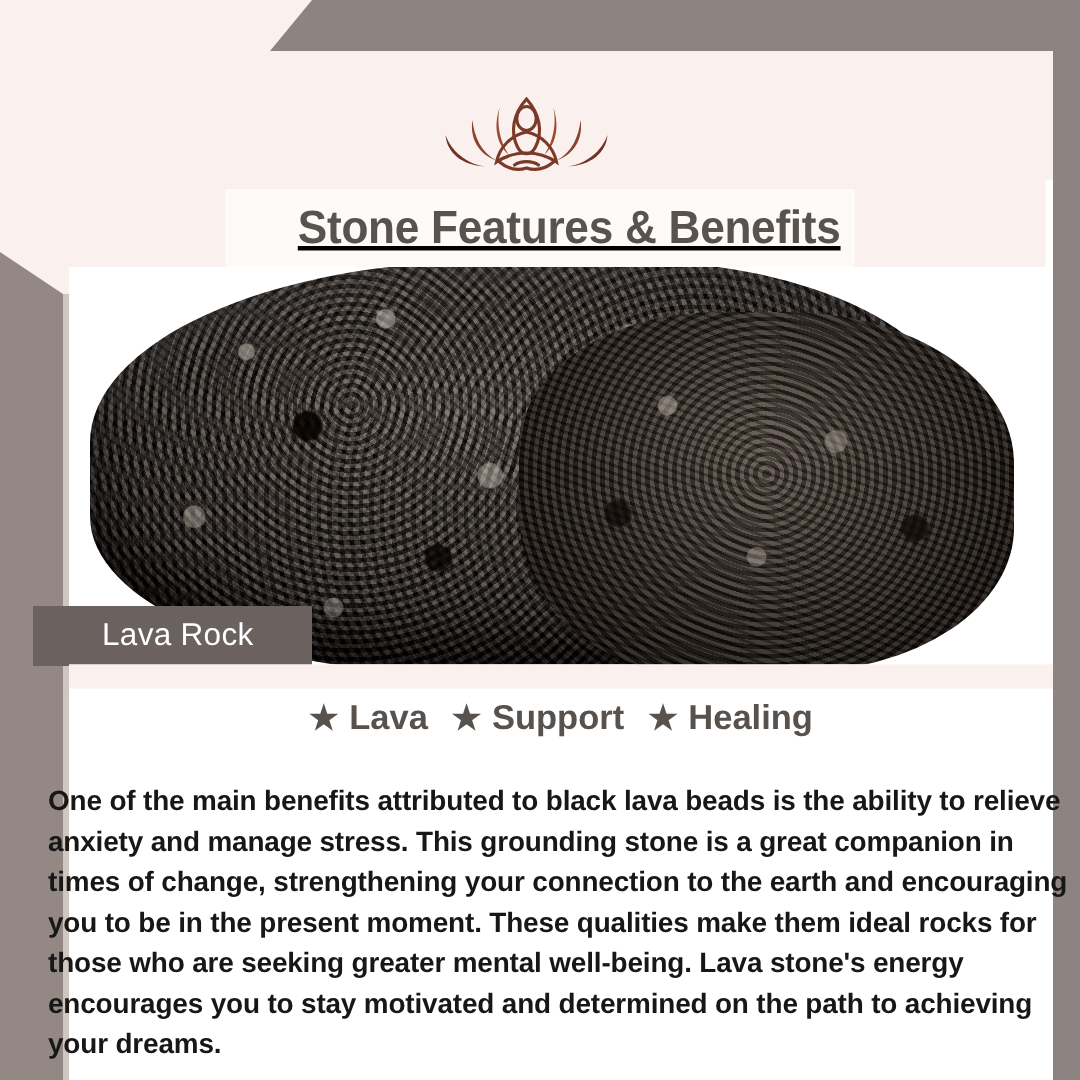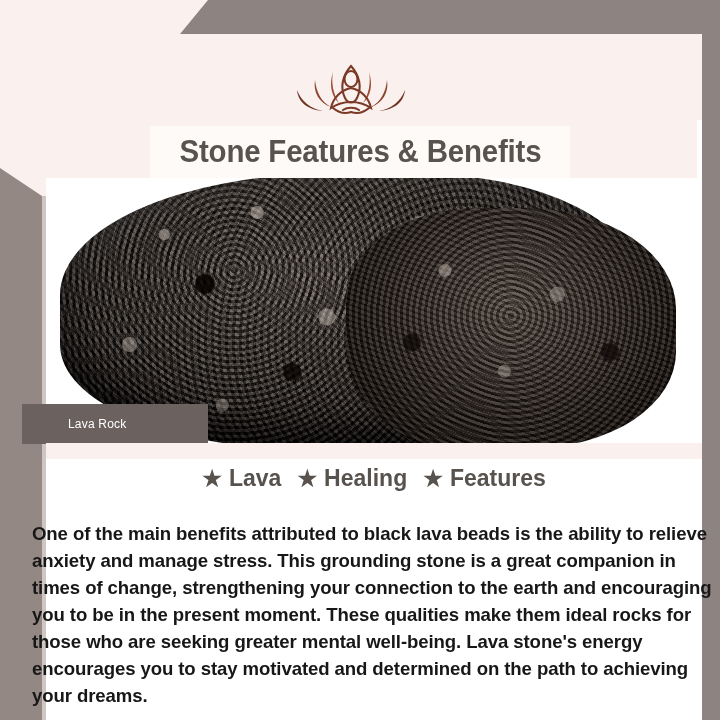--- a/index.html
+++ b/index.html
@@ -83,21 +83,22 @@
   }
 
   
   .title-band {
     position: absolute;
     left: 150px; top: 126px;
     width: 420px; height: 52px;
     background: #fdfaf8;
     display: flex;
     align-items: center;
-    justify-content: center;
+    justify-content: flex-end;
+    text-decoration: underline;
   }
   .title-text {
     font-family: "Liberation Sans Narrow", "Liberation Sans", sans-serif;
     font-size: 31px;
     font-weight: bold;
     color: #58534f;
     letter-spacing: -0.2px;
     white-space: nowrap;
     transform: scaleX(0.95);
   }
@@ -161,21 +162,21 @@
     position: absolute;
     left: 22px; top: 404px;
     width: 186px; height: 40px;
     background: #6b6260;
     display: flex;
     align-items: center;
   }
   .label-text {
     margin-left: 46px;
     color: #ffffff;
-    font-size: 12px;
+    font-size: 21px;
     font-weight: normal;
     letter-spacing: 0.2px;
   }
 
   
   .lower {
     position: absolute;
     left: 46px; top: 443px;
     width: 656px; height: 277px;
     background: #ffffff;
@@ -269,24 +270,24 @@
   <div class="lower">
     <div class="cream-strip"></div>
 
     <div class="keywords">
       <div class="kw">
         <span class="star">★</span>
         <span>Lava</span>
       </div>
       <div class="kw">
         <span class="star">★</span>
-        <span>Healing</span>
+        <span>Support</span>
       </div>
       <div class="kw">
         <span class="star">★</span>
-        <span>Features</span>
+        <span>Healing</span>
       </div>
     </div>
 
     <p class="body-text">One of the main benefits attributed to black lava beads is the ability to relieve anxiety and manage stress. This grounding stone is a great companion in times of change, strengthening your connection to the earth and encouraging you to be in the present moment. These qualities make them ideal rocks for those who are seeking greater mental well-being. Lava stone's energy encourages you to stay motivated and determined on the path to achieving your dreams.</p>
   </div>
 
 </div>
 
 </body></html>

